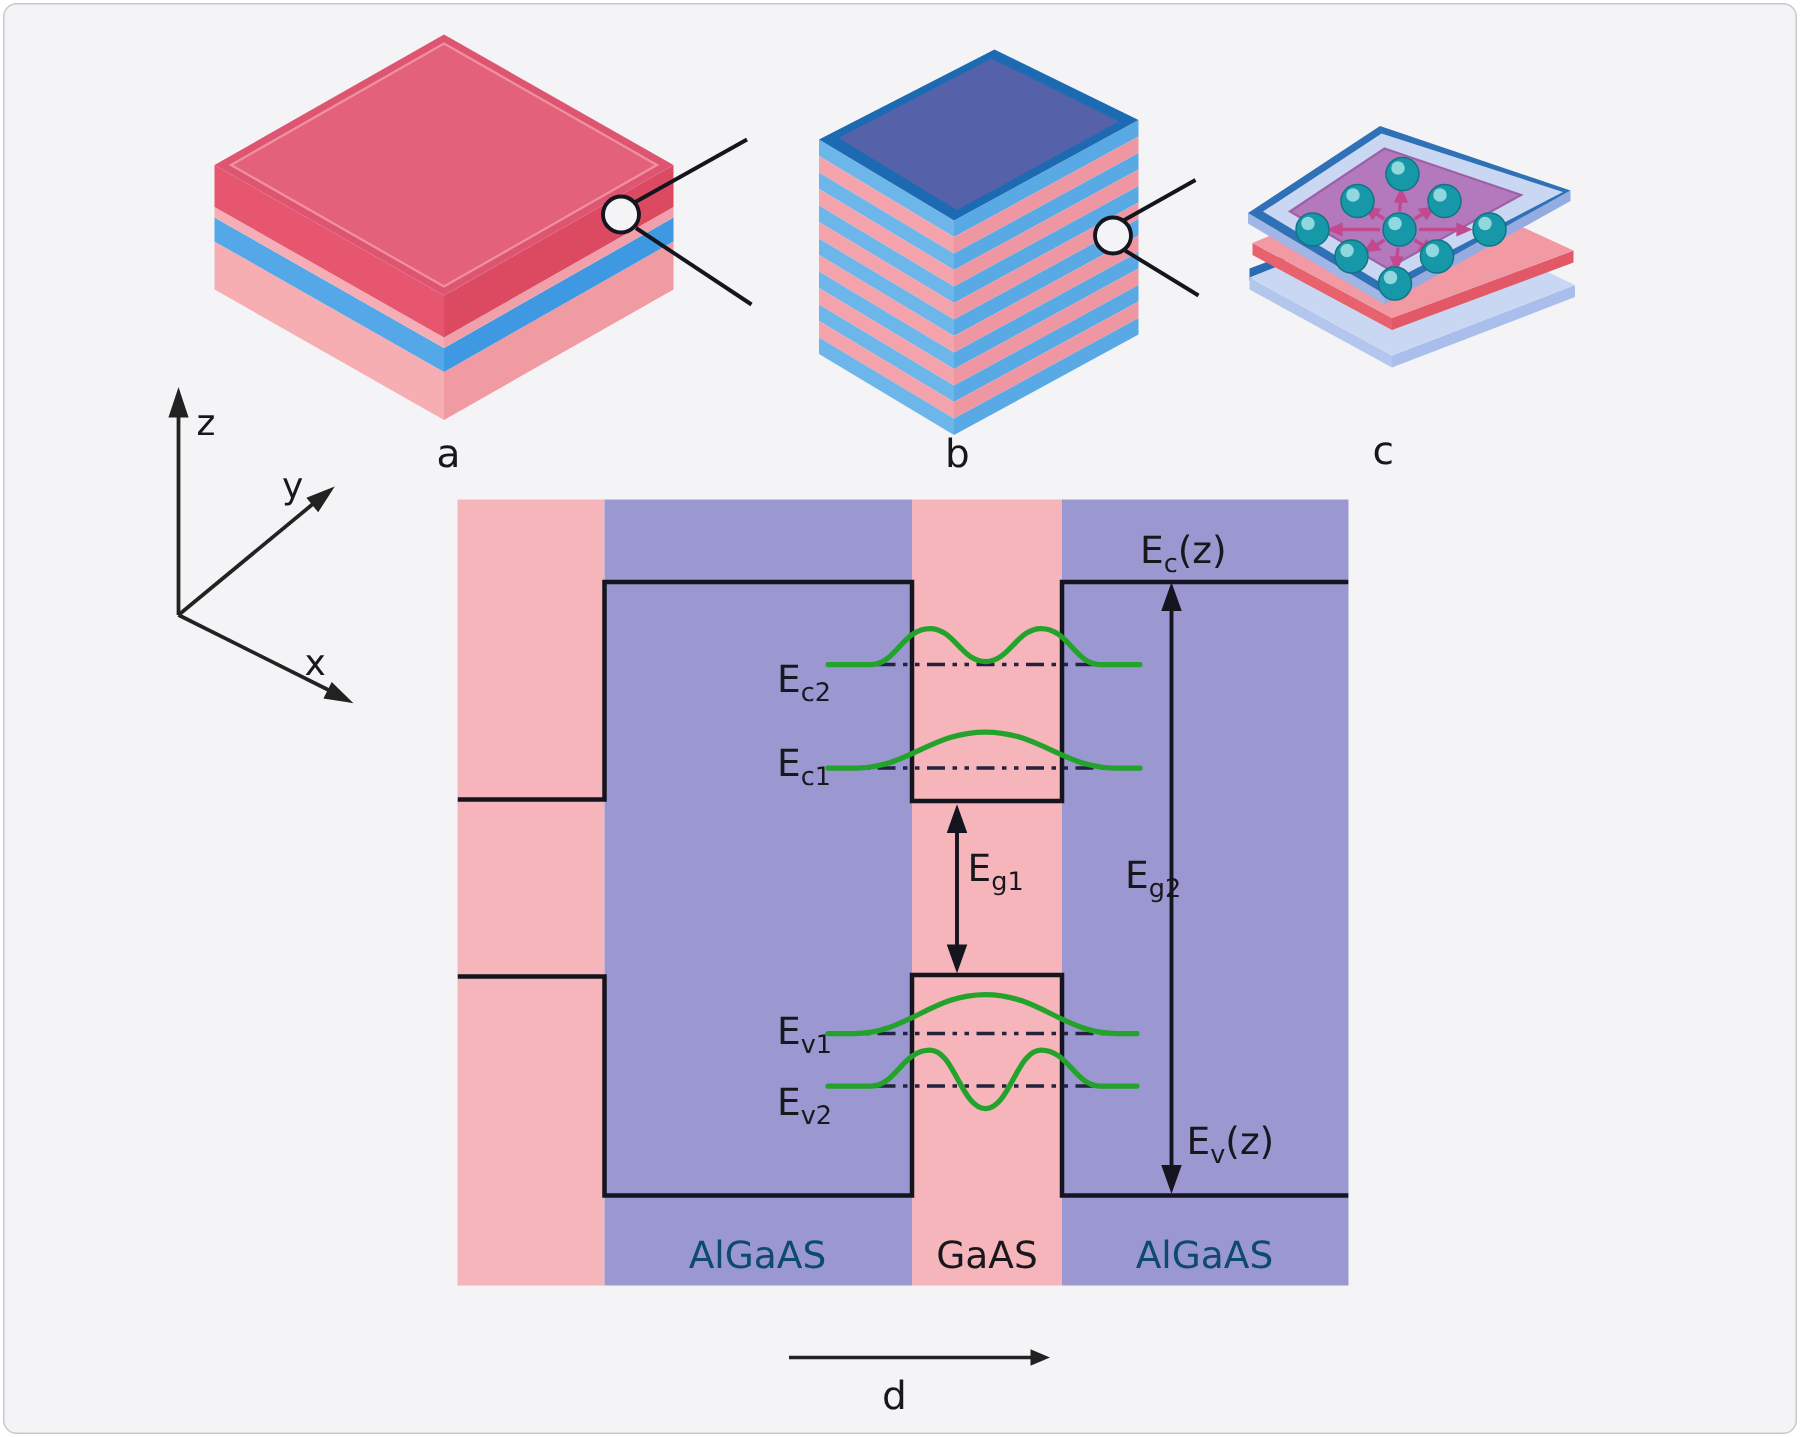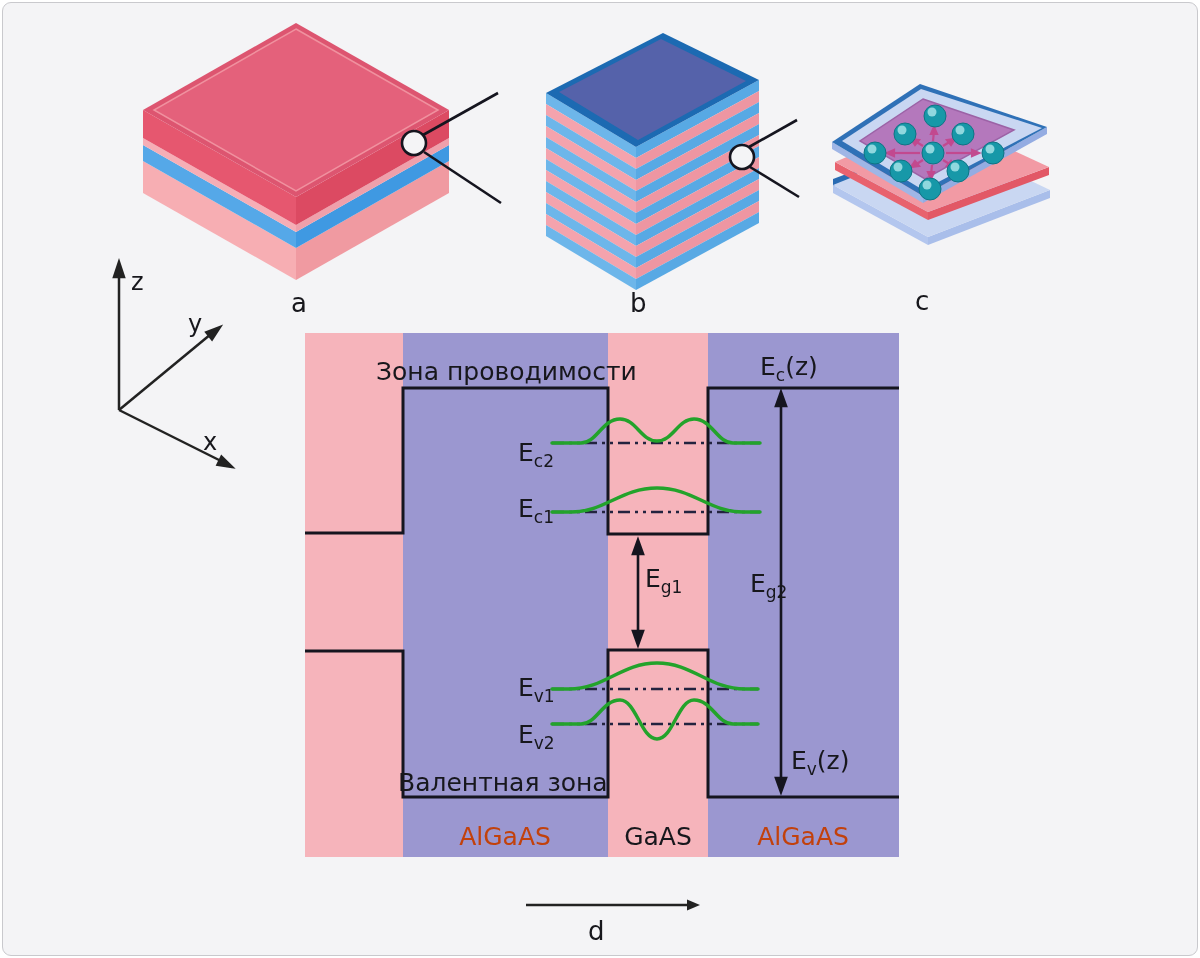--- a/index.html
+++ b/index.html
@@ -5,21 +5,21 @@
   html,body{margin:0;padding:0;background:#ffffff;}
   #screen{position:relative;width:1200px;height:958px;background:#ffffff;overflow:hidden;
           font-family:"DejaVu Sans","Liberation Sans",sans-serif;}
   #card{position:absolute;left:2px;top:2px;right:2px;bottom:2px;background:#f4f4f6;
         border:1.5px solid #c9c9cd;border-radius:9px;}
   .abs{position:absolute;}
   .lbl{position:absolute;font-size:25px;color:#17171c;white-space:nowrap;line-height:1.05;}
   .panel-letter{position:absolute;font-size:26px;color:#17171c;}
   .axis-letter{position:absolute;font-size:24px;color:#17171c;}
   .elabel sub{font-size:17px;}
-  .indigo{color:#c2410c;text-align:right;}
+  .indigo{color:#0c4a6e;text-align:right;}
   .centered{transform:translateX(-50%);}
   #bandpanel{position:absolute;left:305px;top:333px;width:594px;height:524px;}
   .stripe{position:absolute;top:0;height:100%;}
   #bandsvg{position:absolute;left:0;top:0;}
 </style>
 </head>
 <body>
 
 <div id="screen">
   <div id="card"></div>
@@ -225,22 +225,20 @@
       </g>
 
       <g stroke="#15151f" stroke-width="2.6" fill="#15151f">
         <line x1="476" y1="70" x2="476" y2="448"></line>
         <polygon points="476,59 471,73 481,73"></polygon>
         <polygon points="476,459 471,445 481,445"></polygon>
       </g>
     </svg>
   </div>
 
-  <span class="lbl" style="left:376px;top:359px">Зона проводимости</span>
-  <span class="lbl" style="left:398px;top:770px">Валентная зона</span>
 
   <span class="lbl elabel" style="left:760px;top:354px"><span>E</span><sub>c</sub><span>(z)</span></span>
   <span class="lbl elabel" style="left:791px;top:748px"><span>E</span><sub>v</sub><span>(z)</span></span>
 
   <span class="lbl elabel" style="left:518px;top:440px"><span>E</span><sub>c2</sub></span>
   <span class="lbl elabel" style="left:518px;top:496px"><span>E</span><sub>c1</sub></span>
   <span class="lbl elabel" style="left:518px;top:675px"><span>E</span><sub>v1</sub></span>
   <span class="lbl elabel" style="left:518px;top:722px"><span>E</span><sub>v2</sub></span>
 
   <span class="lbl elabel" style="left:645px;top:566px"><span>E</span><sub>g1</sub></span>

